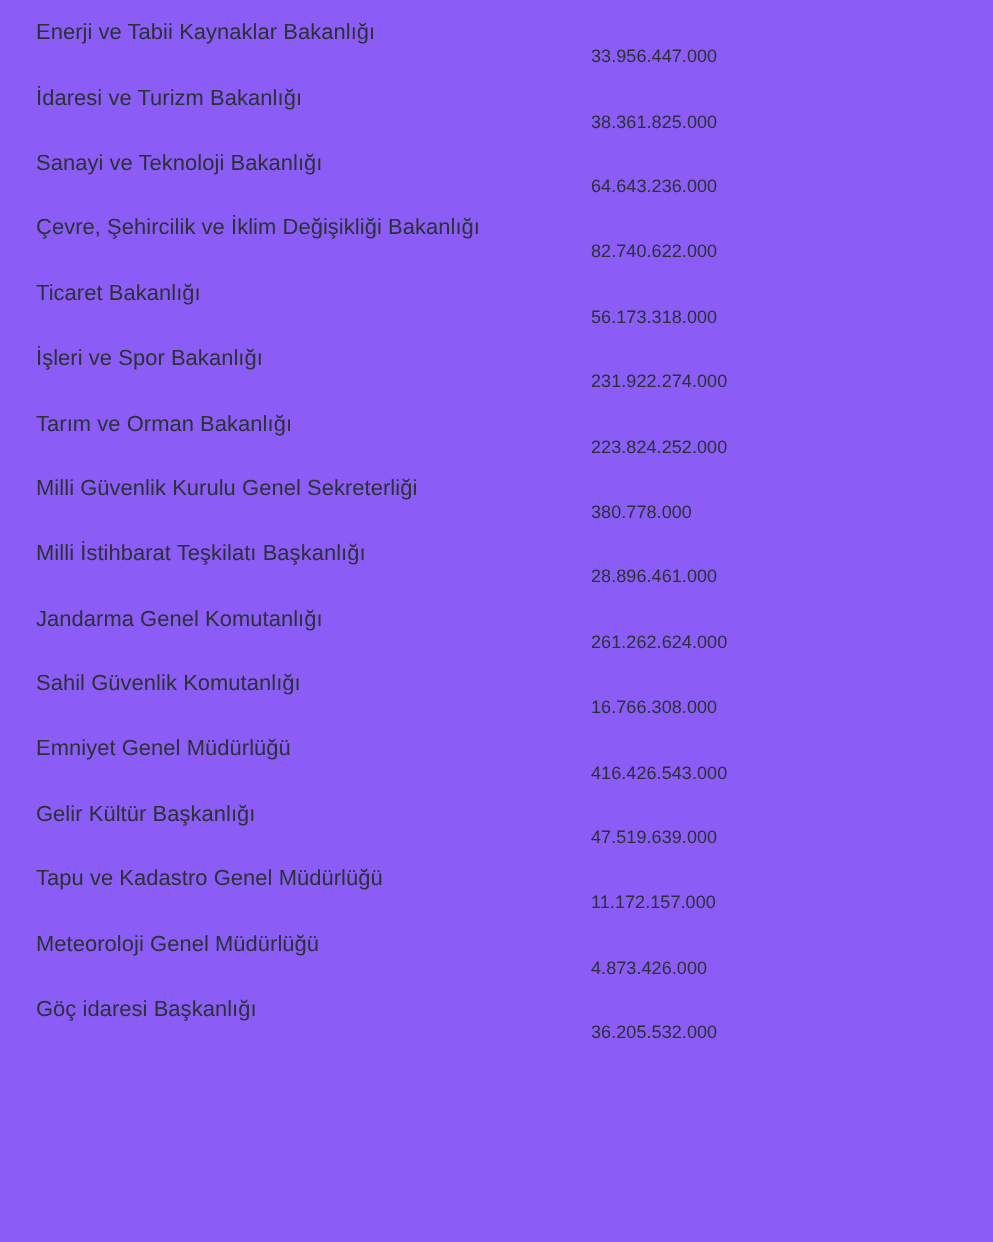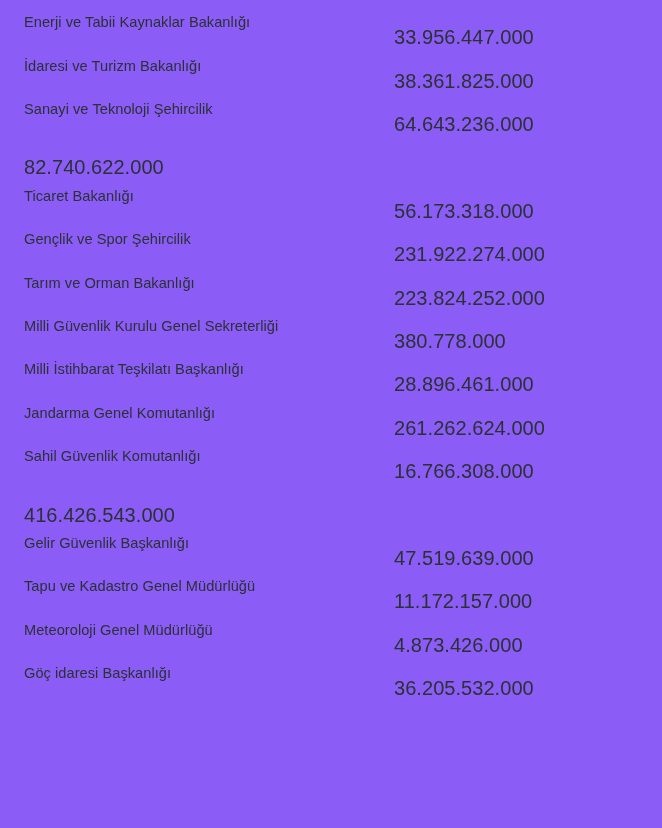--- a/index.html
+++ b/index.html
@@ -39,21 +39,21 @@
     width: 370px;
     font-size: 14.6px;
     line-height: 1.25;
     color: #2b3135;
     letter-spacing: 0.05px;
     white-space: nowrap;
     overflow: hidden;
   }
   .row-value {
     flex: 0 0 auto;
-    font-size: 20px;
+    font-size: 12px;
     line-height: 1.25;
     color: #2b3135;
     letter-spacing: 0.05px;
     white-space: nowrap;
     text-align: left;
     margin-top: 31px;
   }
 </style>
 </head>
 <body>
@@ -61,32 +61,33 @@
 <div id="budget-table">
     <div class="budget-row">
       <div class="row-label">Enerji ve Tabii Kaynaklar Bakanlığı</div>
       <div class="row-value">33.956.447.000</div>
     </div>
     <div class="budget-row">
       <div class="row-label">İdaresi ve Turizm Bakanlığı</div>
       <div class="row-value">38.361.825.000</div>
     </div>
     <div class="budget-row">
-      <div class="row-label">Sanayi ve Teknoloji Şehircilik</div>
+      <div class="row-label">Sanayi ve Teknoloji Bakanlığı</div>
       <div class="row-value">64.643.236.000</div>
     </div>
     <div class="budget-row">
+      <div class="row-label">Çevre, Şehircilik ve İklim Değişikliği Bakanlığı</div>
       <div class="row-value">82.740.622.000</div>
     </div>
     <div class="budget-row">
       <div class="row-label">Ticaret Bakanlığı</div>
       <div class="row-value">56.173.318.000</div>
     </div>
     <div class="budget-row">
-      <div class="row-label">Gençlik ve Spor Şehircilik</div>
+      <div class="row-label">İşleri ve Spor Bakanlığı</div>
       <div class="row-value">231.922.274.000</div>
     </div>
     <div class="budget-row">
       <div class="row-label">Tarım ve Orman Bakanlığı</div>
       <div class="row-value">223.824.252.000</div>
     </div>
     <div class="budget-row">
       <div class="row-label">Milli Güvenlik Kurulu Genel Sekreterliği</div>
       <div class="row-value">380.778.000</div>
     </div>
@@ -96,24 +97,25 @@
     </div>
     <div class="budget-row">
       <div class="row-label">Jandarma Genel Komutanlığı</div>
       <div class="row-value">261.262.624.000</div>
     </div>
     <div class="budget-row">
       <div class="row-label">Sahil Güvenlik Komutanlığı</div>
       <div class="row-value">16.766.308.000</div>
     </div>
     <div class="budget-row">
+      <div class="row-label">Emniyet Genel Müdürlüğü</div>
       <div class="row-value">416.426.543.000</div>
     </div>
     <div class="budget-row">
-      <div class="row-label">Gelir Güvenlik Başkanlığı</div>
+      <div class="row-label">Gelir Kültür Başkanlığı</div>
       <div class="row-value">47.519.639.000</div>
     </div>
     <div class="budget-row">
       <div class="row-label">Tapu ve Kadastro Genel Müdürlüğü</div>
       <div class="row-value">11.172.157.000</div>
     </div>
     <div class="budget-row">
       <div class="row-label">Meteoroloji Genel Müdürlüğü</div>
       <div class="row-value">4.873.426.000</div>
     </div>

